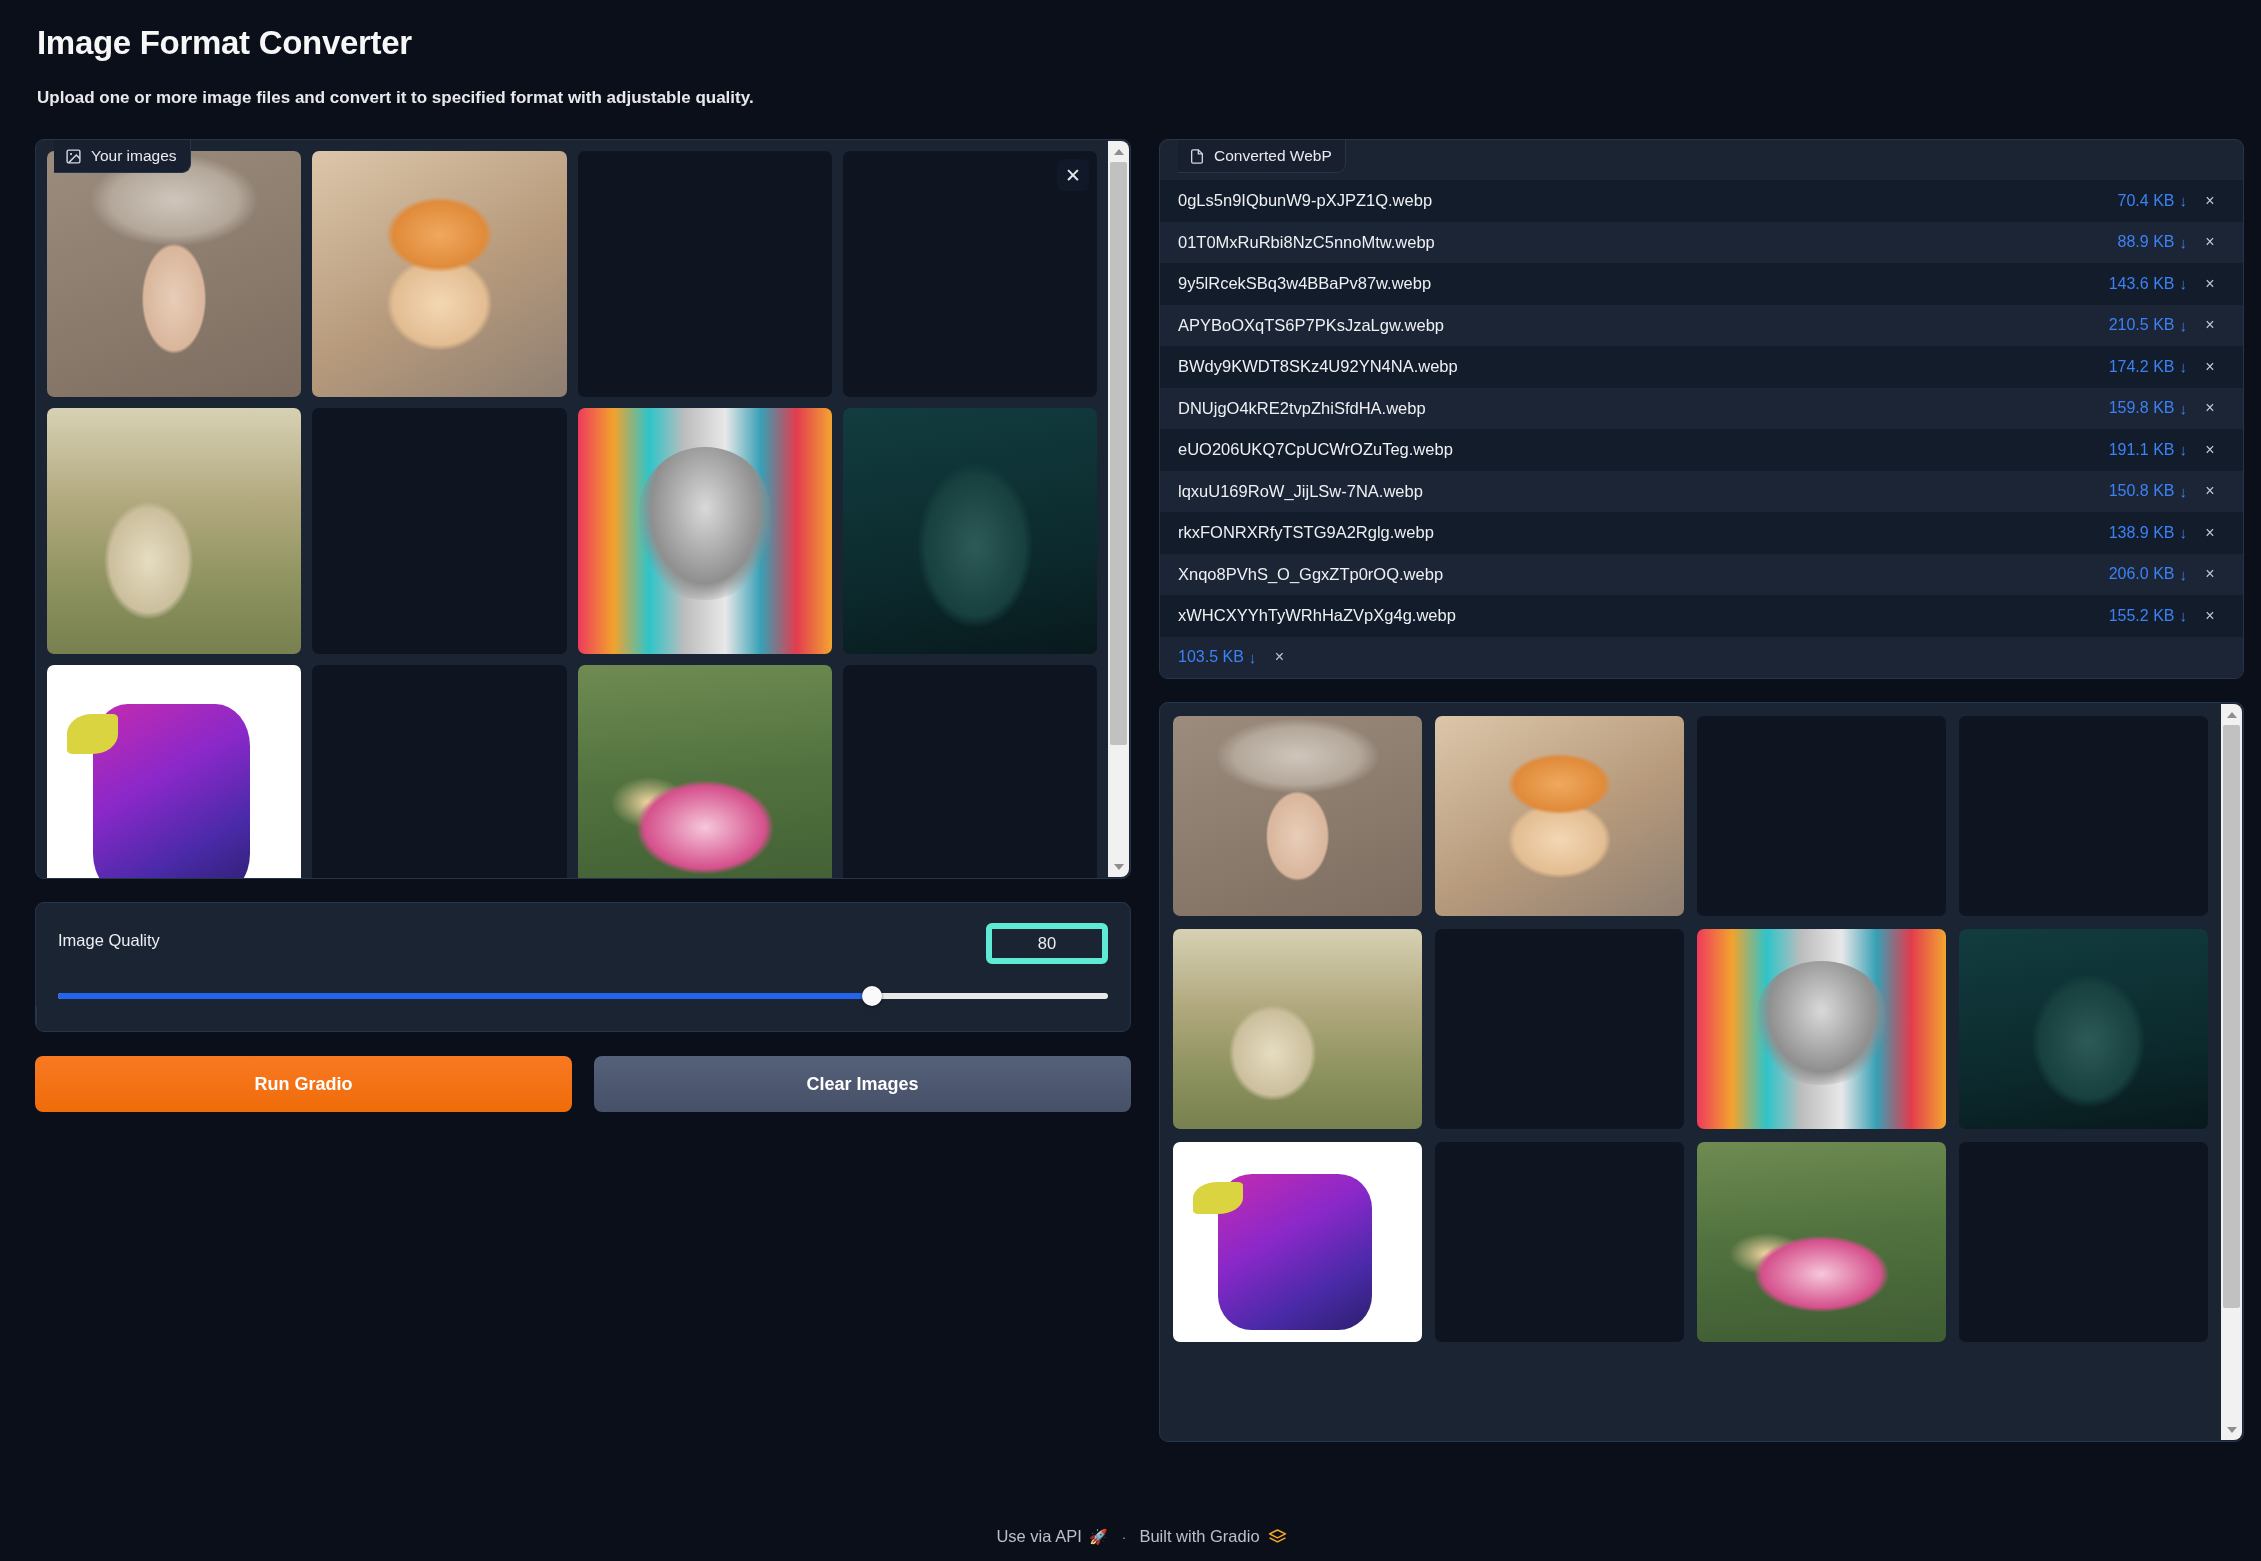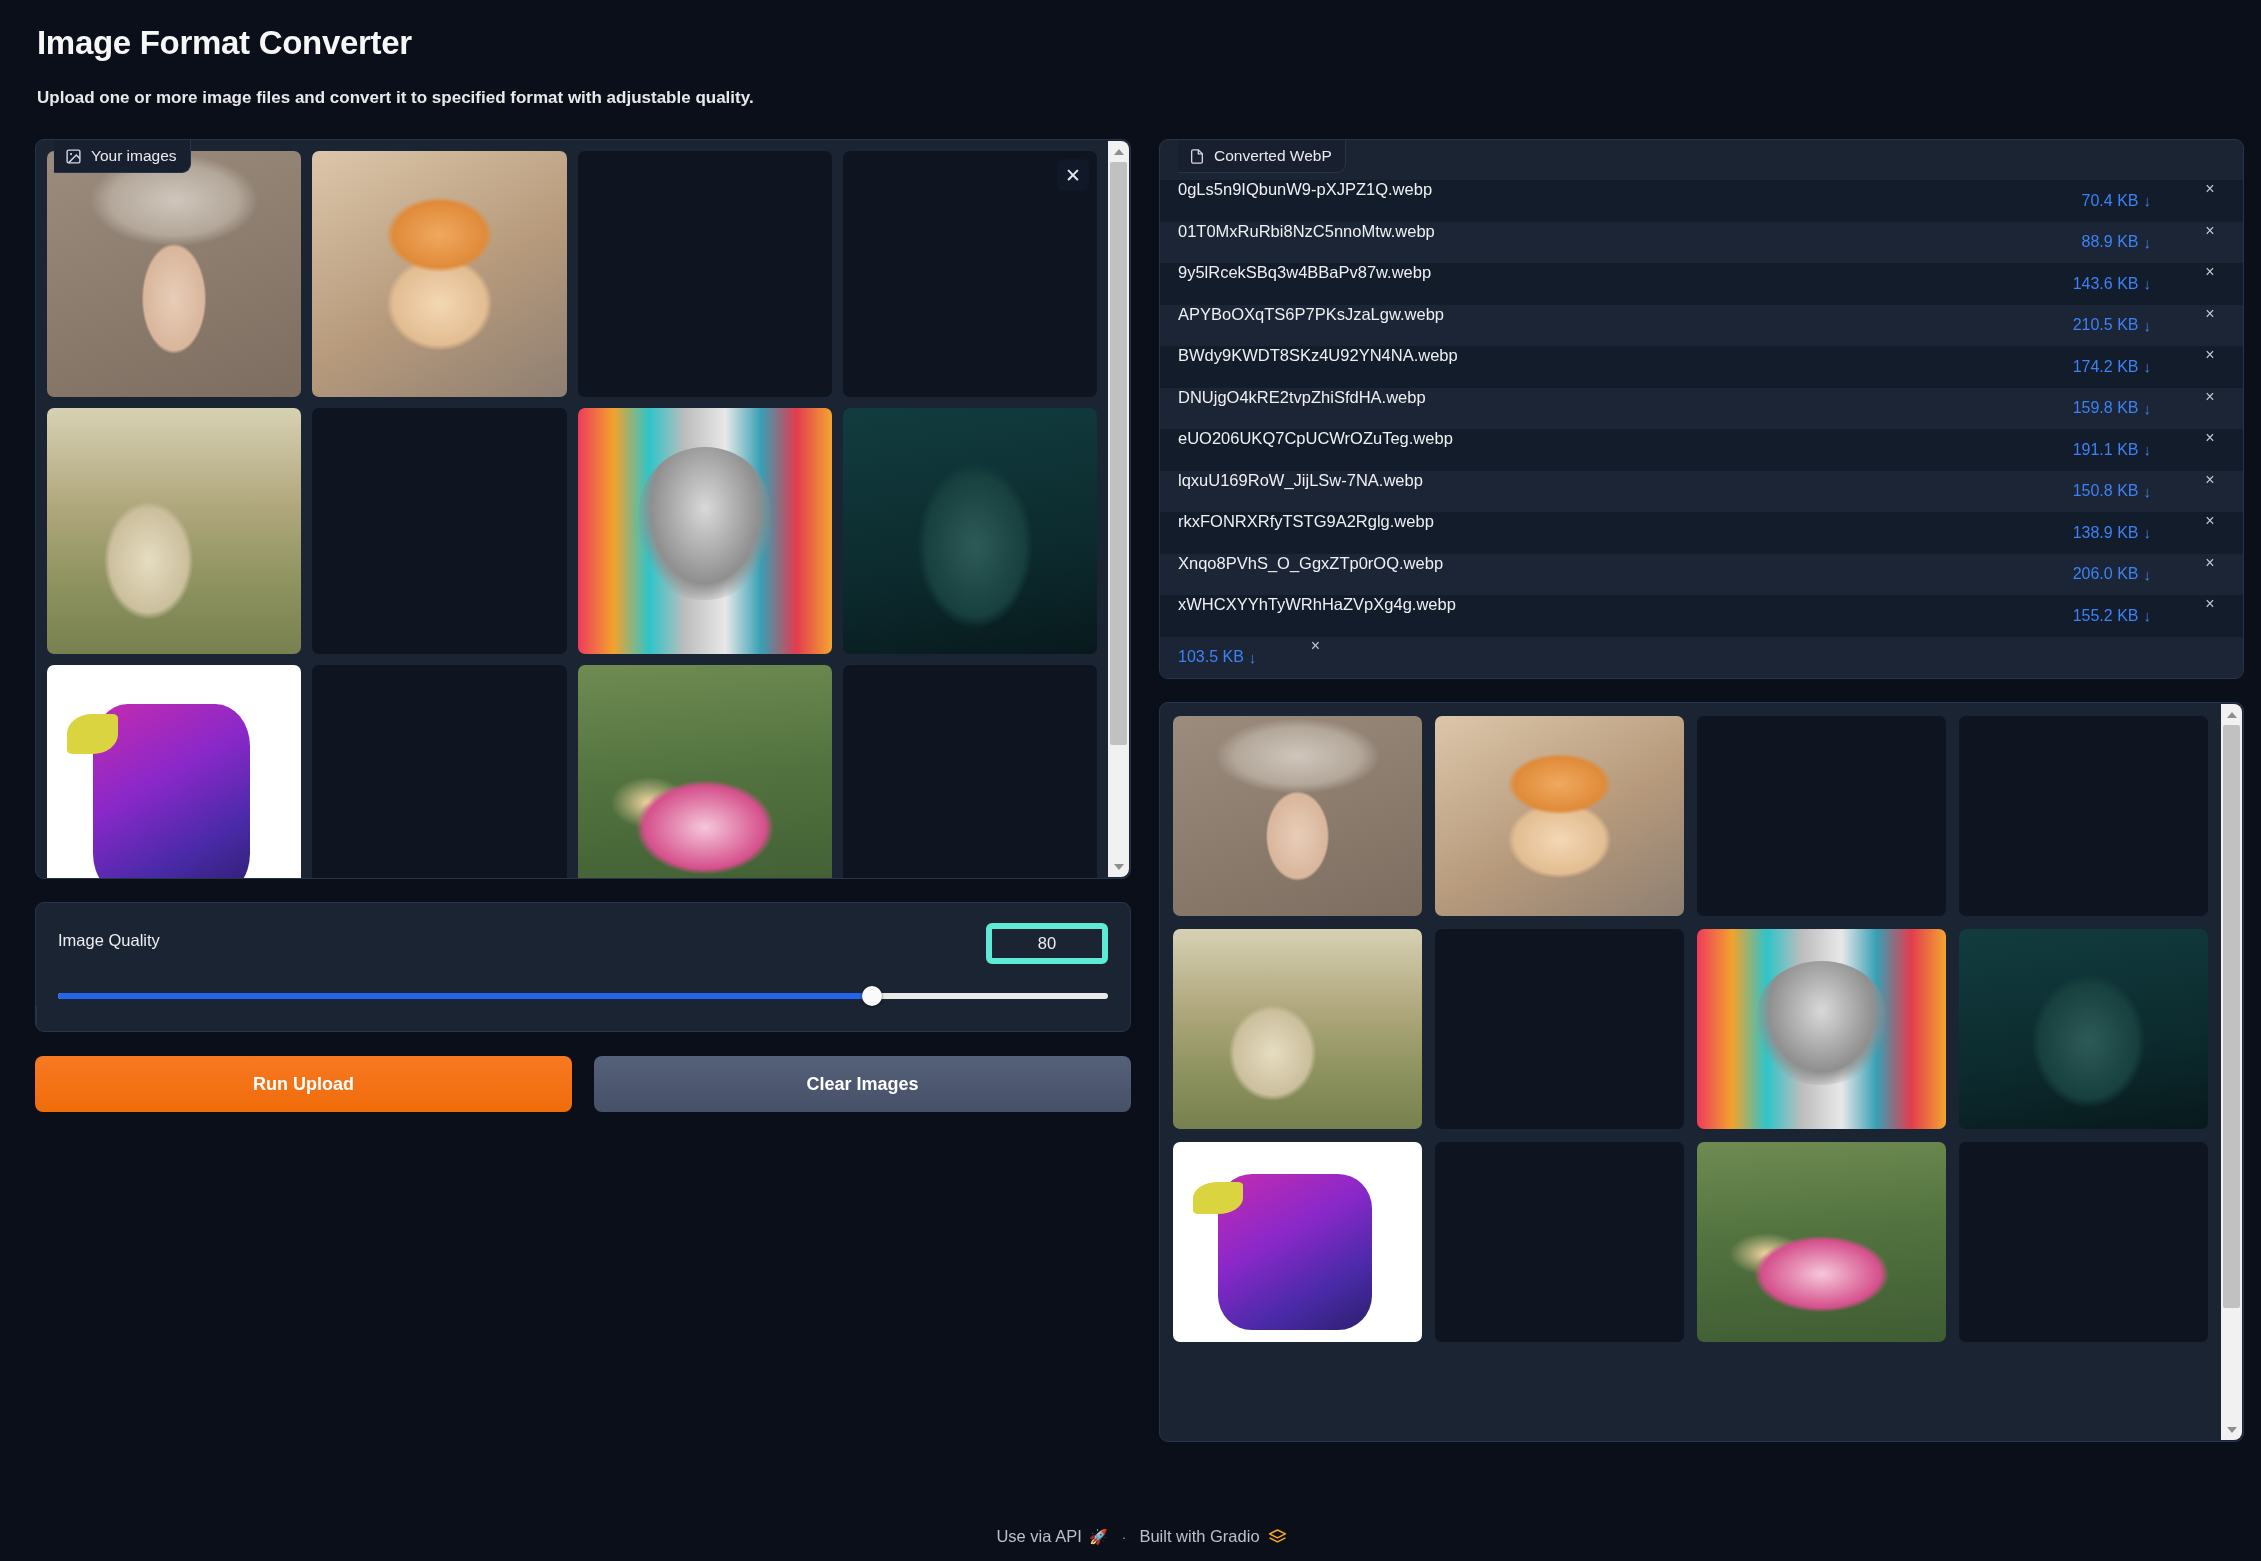--- a/index.html
+++ b/index.html
@@ -88,22 +88,22 @@
   .thumb-close {
     position: absolute; top: 8px; right: 8px; width: 32px; height: 32px;
     background: #111827; border-radius: 6px; z-index: 4;
     display: flex; align-items: center; justify-content: center;
     color: #e5e7eb; font-size: 19px; line-height: 1;
   }
 
   
   .filelist { padding-top: 40px; border-radius: 9px; overflow: hidden; }
   .file-row {
-    display: flex; height: 41.5px;
-    padding: 0 16px 0 18px; font-size: 16.5px; gap: 36px;
+    display: flex; align-items: center; height: 41.5px;
+    padding: 0 16px 0 18px; font-size: 16.5px;
   }
   .file-row.odd  { background: #131c2b; }
   .file-row.even { background: #1c2535; }
   .file-name { flex: 1; color: #eef0f3; white-space: nowrap; overflow: hidden; }
   .file-size {
     color: #3b82f6; font-size: 16px; white-space: nowrap;
     display: flex; align-items: center; gap: 5px;
   }
   .file-size .dl { color: #3b82f6; font-size: 15px; line-height: 1; }
   .file-x {
@@ -324,21 +324,21 @@
           </div>
           <div class="select">
             <span>.webp</span>
             <span class="caret"></span>
           </div>
         </div>
 
       </div>
 
       <div class="buttons">
-        <button class="btn primary">Run Upload</button>
+        <button class="btn primary">Run Gradio</button>
         <button class="btn secondary">Clear Images</button>
       </div>
 
     </div>
 
     <div class="col-right">
 
       <div class="block filelist">
         <div class="block-label">
           <span>

